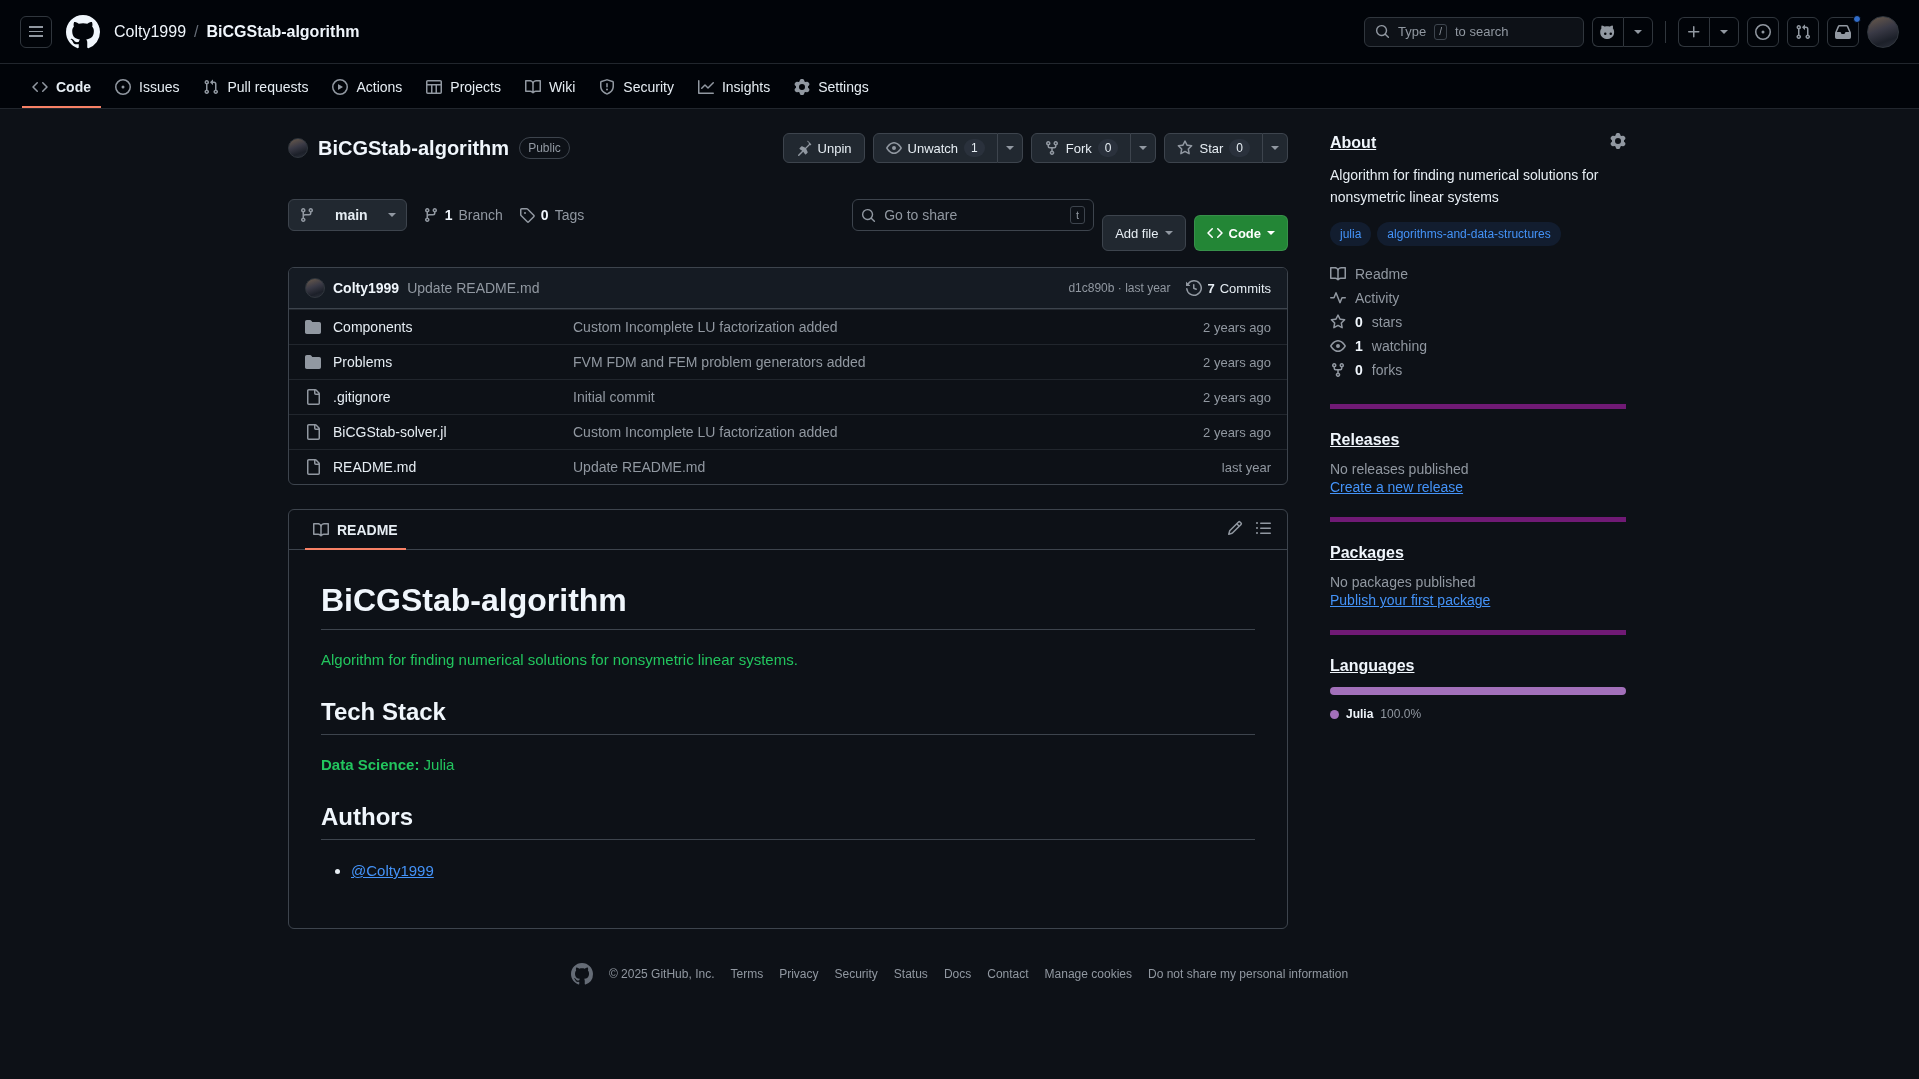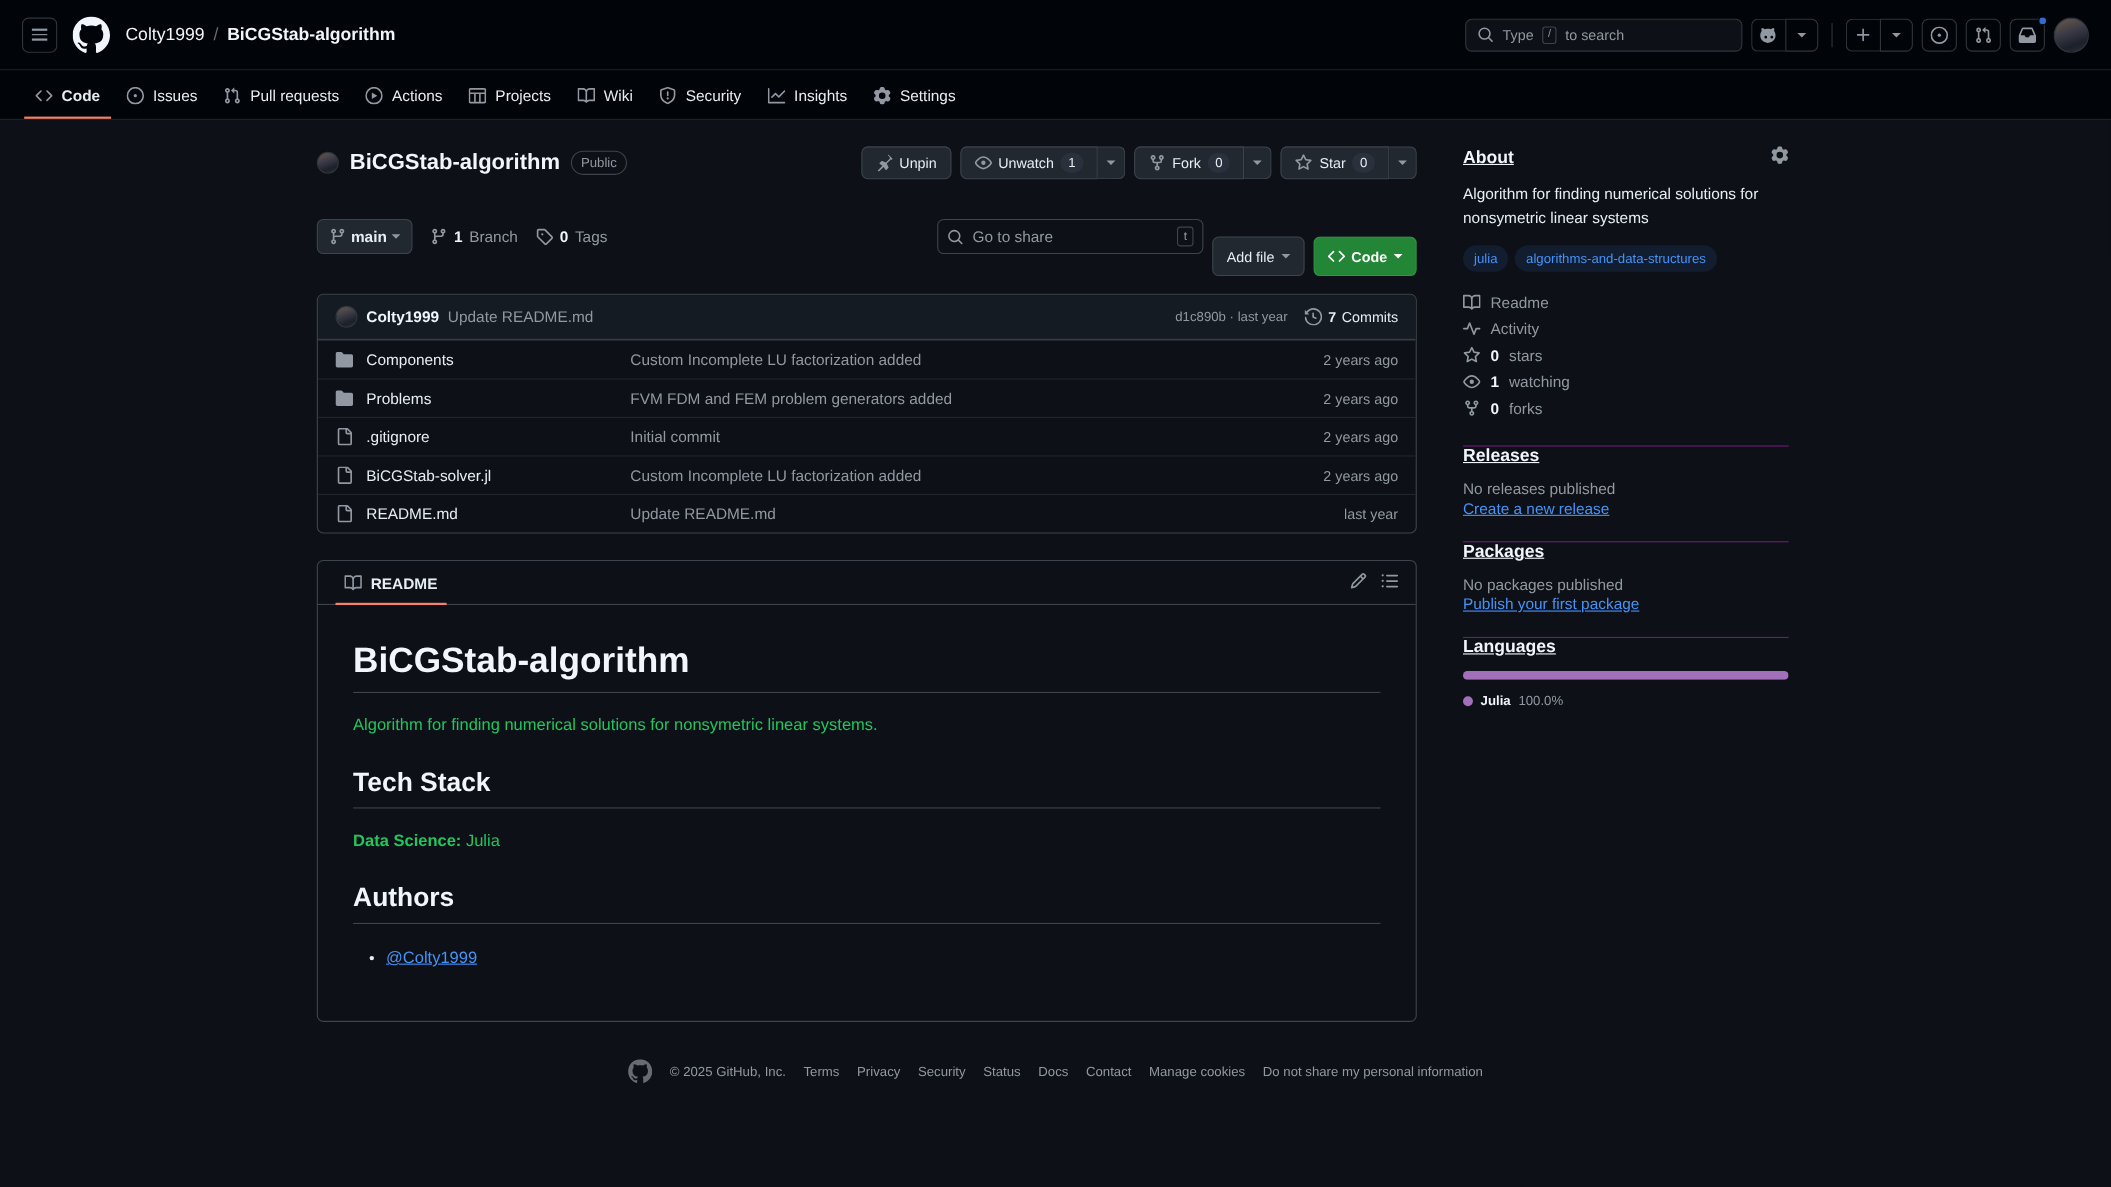--- a/index.html
+++ b/index.html
@@ -29,21 +29,21 @@
     gap: 3px; cursor: pointer;
   }
   .hamburger span { display: block; width: 14px; height: 1.5px; background: #9198a1; }
   .gh-mark { width: 34px; height: 34px; fill: #f0f6fc; }
   .crumbs { display: flex; align-items: center; gap: 8px; font-size: 16px; }
   .crumbs .owner { color: #f0f6fc; }
   .crumbs .sep { color: #656c76; }
   .crumbs .repo { color: #f0f6fc; font-weight: bold; }
   .topbar-right { margin-left: auto; display: flex; align-items: center; gap: 8px; }
   .searchbox {
-    width: 252px; height: 30px;
+    width: 220px; height: 30px;
     border: 1px solid #30363d; border-radius: 6px;
     background: #0d1117;
     display: flex; align-items: center; gap: 8px;
     padding: 0 10px;
     color: #9198a1; font-size: 13px;
     cursor: text;
   }
   .slashkey {
     border: 1px solid #3d444d; border-radius: 3px;
     font-size: 10px; padding: 0px 4px; line-height: 14px;
@@ -113,21 +113,21 @@
     padding: 0 7px; line-height: 18px; color: #e6edf3;
   }
   .btngrp { display: flex; }
   .btngrp .btn:first-child { border-radius: 6px 0 0 6px; border-right: 1px solid #3d444d; }
   .btngrp .btn:last-child { border-radius: 0 6px 6px 0; border-left: none; padding: 0 8px; }
 
   
   .toolbar { display: flex; align-items: center; gap: 16px; padding-bottom: 16px; }
   .branchbtn {
     height: 32px; background: #212830; border: 1px solid #3d444d; border-radius: 6px;
-    display: flex; align-items: center; gap: 4px; padding: 0 10px; font-size: 14px;
+    display: flex; align-items: center; gap: 20px; padding: 0 10px; font-size: 14px;
     font-weight: bold; cursor: pointer;
   }
   .metalink { display: flex; align-items: center; gap: 6px; font-size: 14px; color: #9198a1; cursor: pointer; }
   .metalink b { color: #f0f6fc; }
   .toolbar-right { margin-left: auto; display: flex; align-items: center; gap: 8px; }
   .gotofile {
     width: 242px; height: 32px; border: 1px solid #3d444d; border-radius: 6px;
     background: #0d1117; display: flex; align-items: center; gap: 8px; padding: 0 8px;
     color: #9198a1; font-size: 14px; cursor: text;
   }
@@ -176,21 +176,21 @@
     font-size: 24px; font-weight: bold; color: #f0f6fc;
     padding-bottom: 8px; border-bottom: 1px solid #3d444d; margin: 26px 0 18px 0;
   }
   .readme-body p { font-size: 15px; color: #22c55e; line-height: 1.6; }
   .readme-body ul { padding-left: 30px; }
   .readme-body li { font-size: 15px; line-height: 1.7; }
   .readme-body a { color: #4493f8; text-decoration: underline; }
 
   
   .sb-sec { padding-bottom: 22px; }
-  .sb-sec + .sb-sec { border-top: 1px solid #701a75; }
+  .sb-sec + .sb-sec { border-top: 5px solid #701a75; padding-top: 22px; }
   .sb-head { display: flex; align-items: center; font-size: 16px; font-weight: bold; color: #f0f6fc; margin-bottom: 12px; text-decoration: underline; }
   .sb-head .gear { margin-left: auto; cursor: pointer; }
   .sb-desc { font-size: 14px; line-height: 1.55; color: #e6edf3; margin-bottom: 14px; }
   .topics { display: flex; flex-wrap: wrap; gap: 6px; margin-bottom: 16px; }
   .topic {
     background: #121d2f; color: #4493f8; border-radius: 2em;
     font-size: 12px; padding: 2px 10px; line-height: 20px; cursor: pointer;
   }
   .sb-link { display: flex; align-items: center; gap: 9px; font-size: 14px; color: #9198a1; padding: 4px 0; cursor: pointer; }
   .sb-link b { color: #f0f6fc; }

